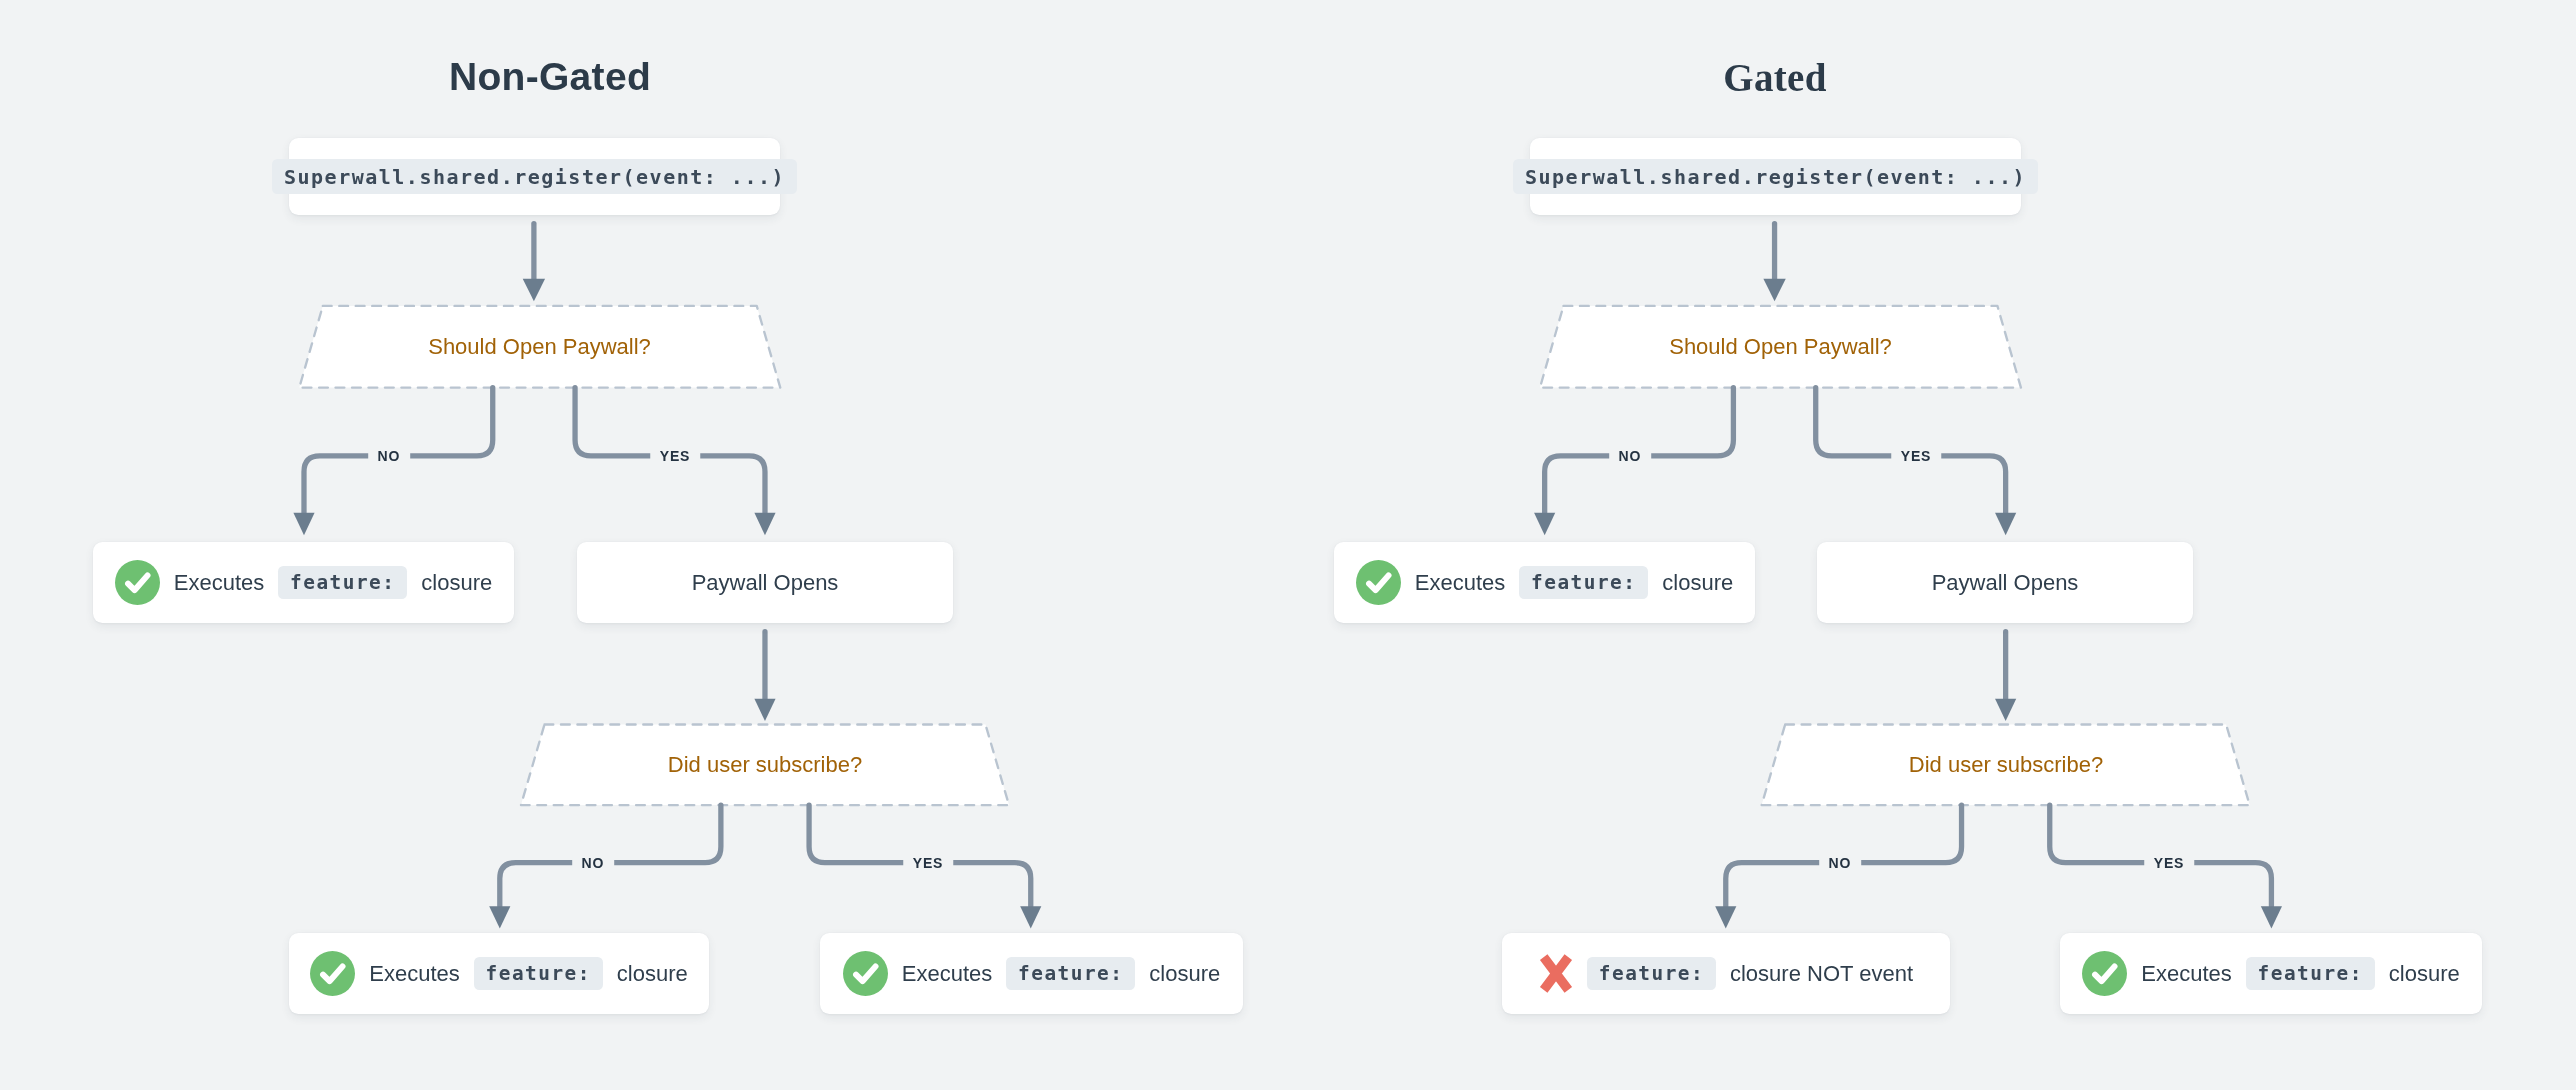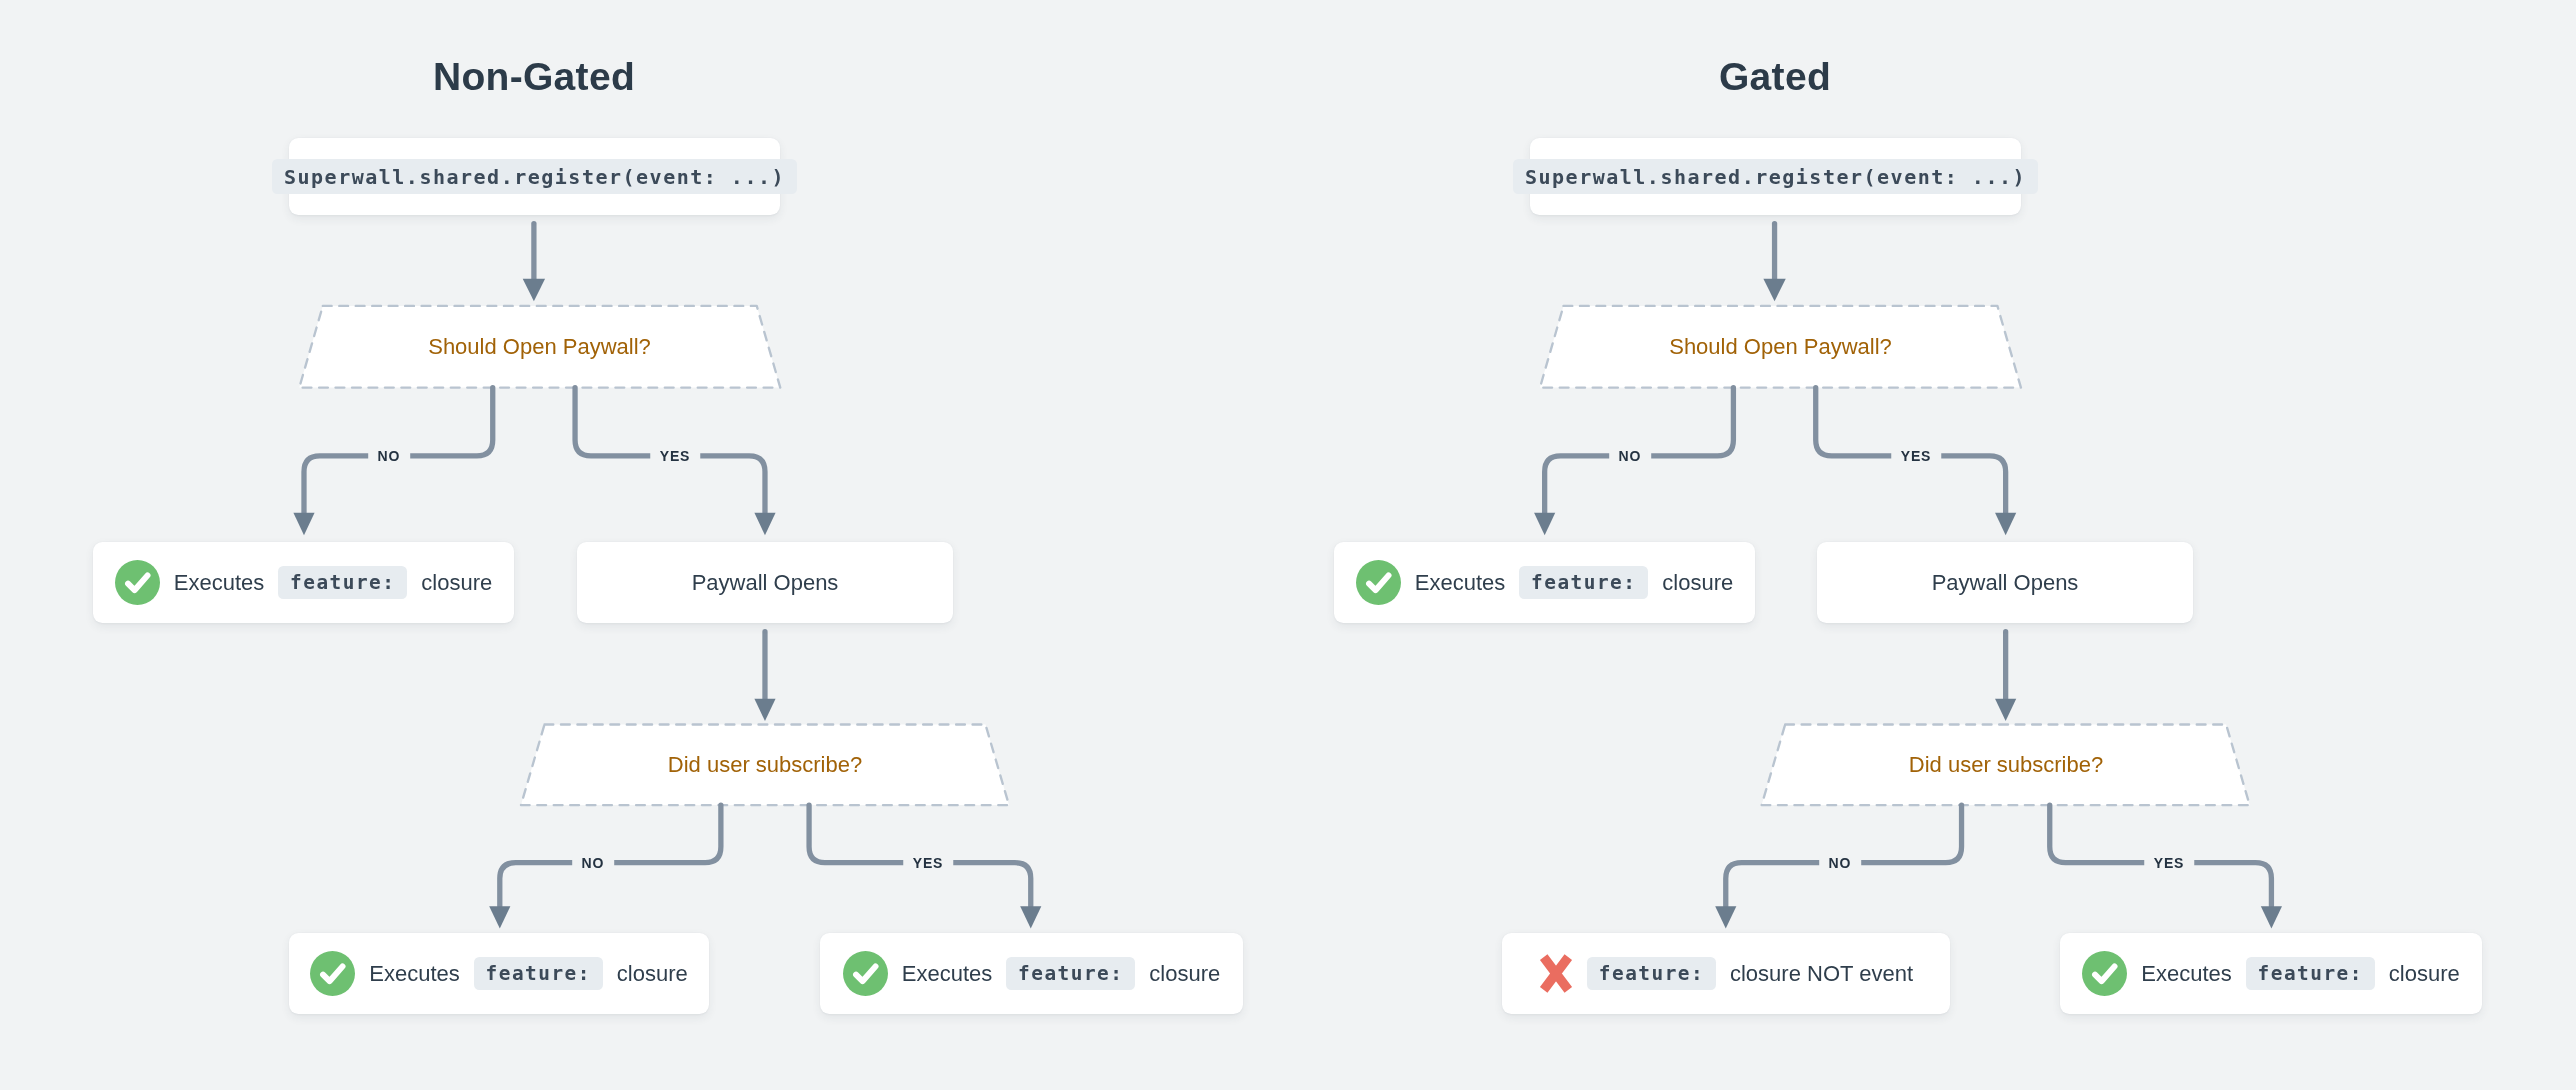--- a/index.html
+++ b/index.html
@@ -100,21 +100,21 @@
       <path class="link" d="M3411,1074 L3411,1188"></path>
       <polygon class="arrowhead" points="3393,1188 3429,1188 3411,1226"></polygon>
       <polygon class="trapezoid" points="3036,1232 3786,1232 3826,1369 2996,1369"></polygon>
       <path class="link" d="M3336,1369 L3336,1440 Q3336,1467 3309,1467 L2962,1467 Q2935,1467 2935,1494 L2935,1541"></path>
       <polygon class="arrowhead" points="2917,1541 2953,1541 2935,1579"></polygon>
       <path class="link" d="M3486,1369 L3486,1440 Q3486,1467 3513,1467 L3836,1467 Q3863,1467 3863,1494 L3863,1541"></path>
       <polygon class="arrowhead" points="3845,1541 3881,1541 3863,1579"></polygon>
     </g>
   </svg>
 
-  <div class="flow-title" style="left:534px;top:55px;">Non-Gated</div>
+  <div class="flow-title" style="left:550px;top:55px;">Non-Gated</div>
 
   <div class="card" style="left:289px;top:138px;width:491px;height:77px;">
     <span class="code-pill top">Superwall.shared.register(event: ...)</span>
   </div>
 
   <div class="trap-label" style="left:299px;top:306px;width:481px;height:82px;">Should Open Paywall?</div>
 
   <span class="branch-label" style="left:389px;top:456px;">NO</span>
   <span class="branch-label" style="left:675px;top:456px;">YES</span>
 
@@ -154,21 +154,21 @@
       <svg class="icon" width="45" height="45" viewBox="0 0 76 76">
           <circle cx="38" cy="38" r="38" fill="#6ec071"></circle>
           <polyline points="22,40 33,51 55,26" fill="none" stroke="#ffffff" stroke-width="10" stroke-linecap="round" stroke-linejoin="round"></polyline>
         </svg>
       <span>Executes</span>
       <span class="code-pill">feature:</span>
       <span>closure</span>
     </span>
   </div>
 
-  <div class="flow-title" style="left:1775px;top:55px;">Gated</div>
+  <div class="flow-title" style="left:1775px;top:55px;font-family:Liberation Serif, serif;">Gated</div>
 
   <div class="card" style="left:1530px;top:138px;width:491px;height:77px;">
     <span class="code-pill top">Superwall.shared.register(event: ...)</span>
   </div>
 
   <div class="trap-label" style="left:1540px;top:306px;width:481px;height:82px;">Should Open Paywall?</div>
 
   <span class="branch-label" style="left:1630px;top:456px;">NO</span>
   <span class="branch-label" style="left:1916px;top:456px;">YES</span>
 

